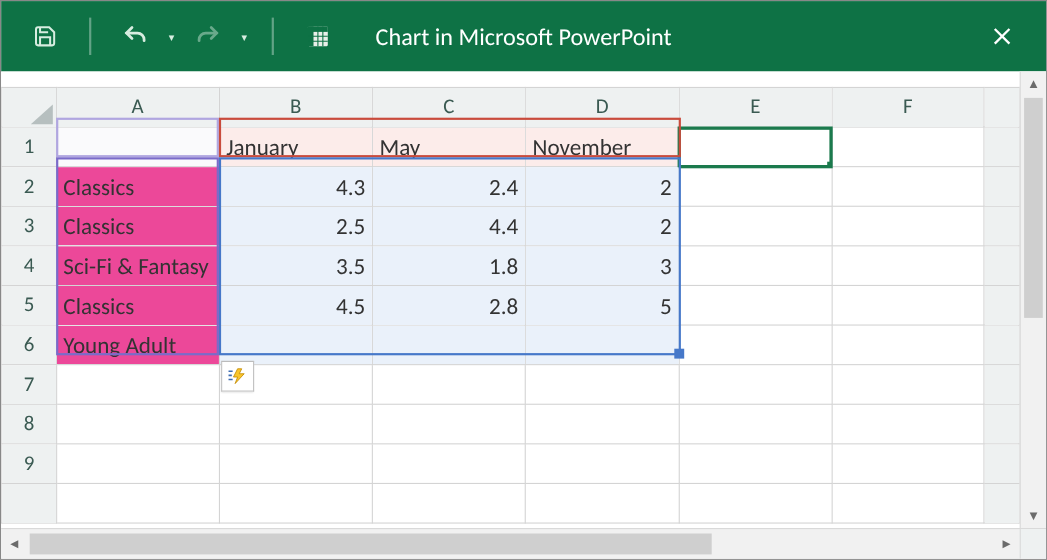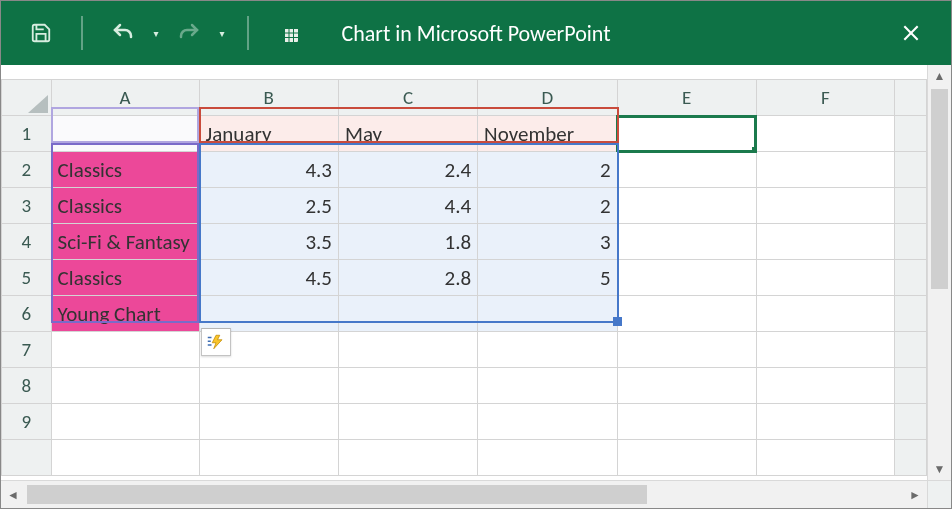--- a/index.html
+++ b/index.html
@@ -353,21 +353,21 @@
               <span class="padr">5</span>
             </td>
         <td></td>
         <td></td>
         <td class="c-g"></td>
       </tr>
 
       <tr>
         <th>6</th>
         <td class="catcell">
-              <span class="pad">Young Chart</span>
+              <span class="pad">Young Adult</span>
             </td>
         <td class="valcell"></td>
         <td class="valcell"></td>
         <td class="valcell"></td>
         <td></td>
         <td></td>
         <td class="c-g"></td>
       </tr>
 
       <tr>

